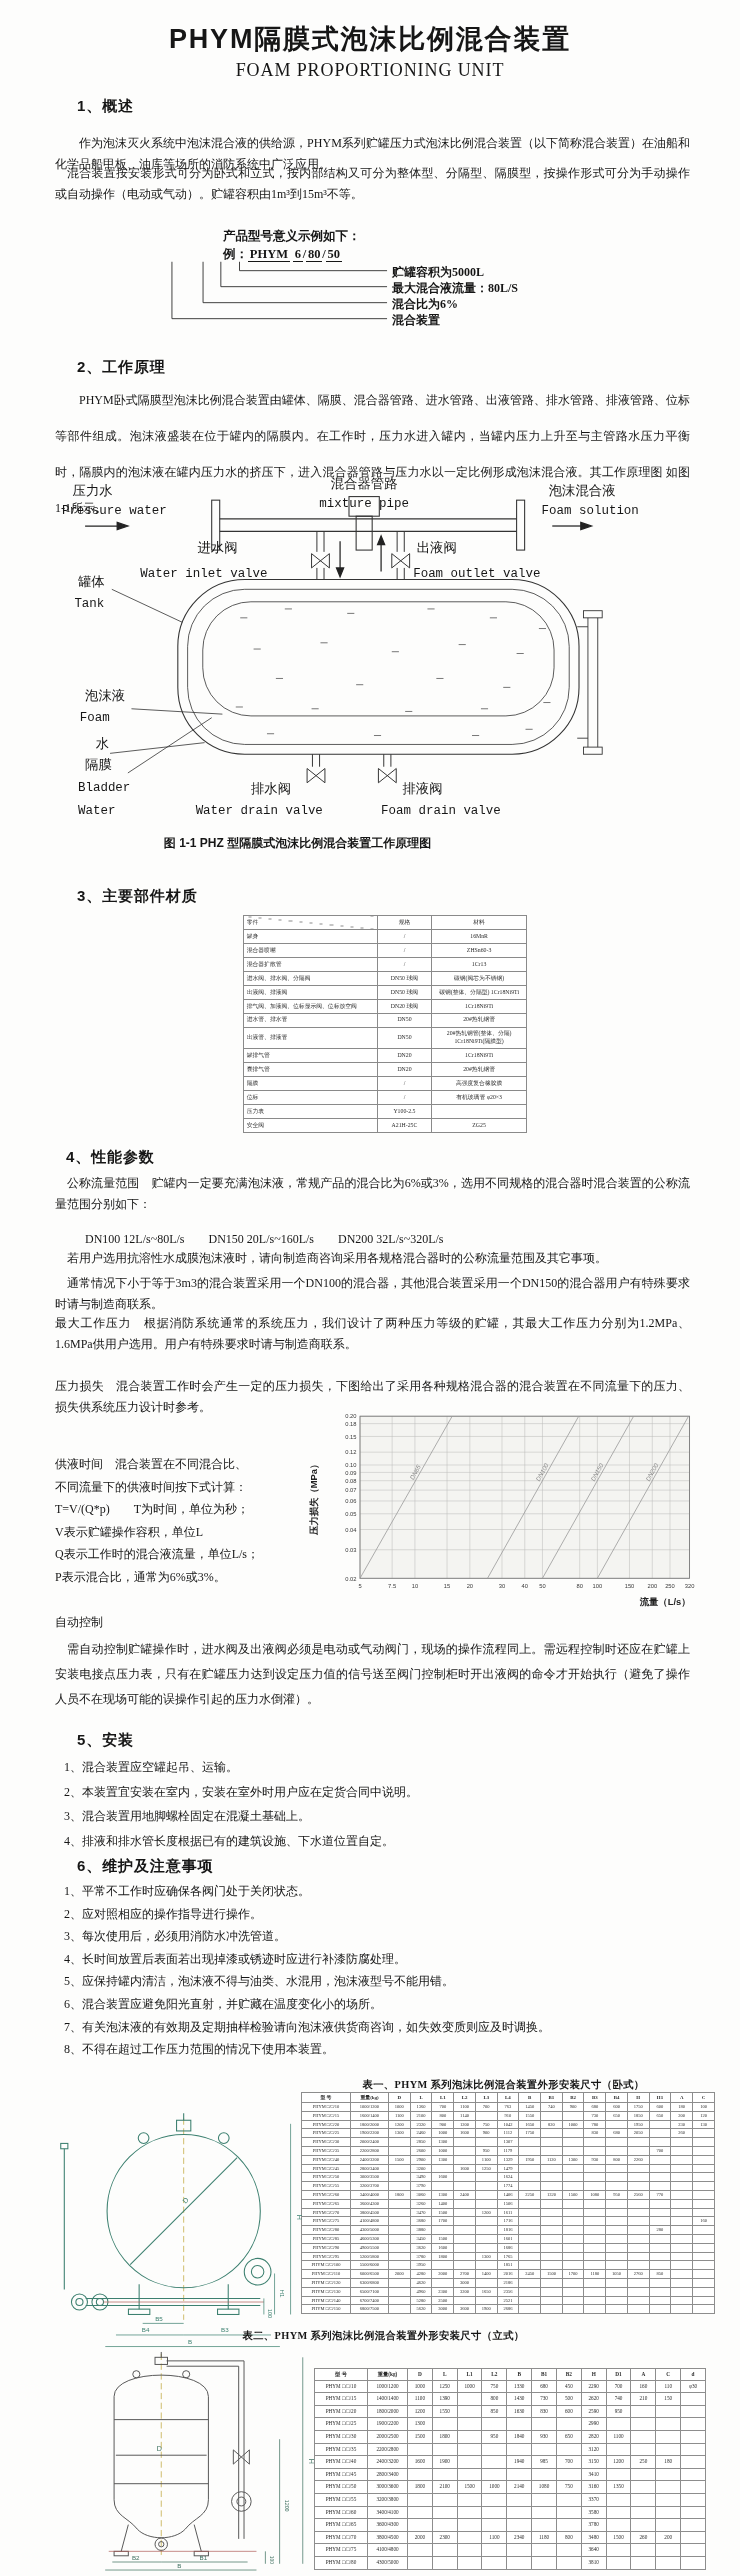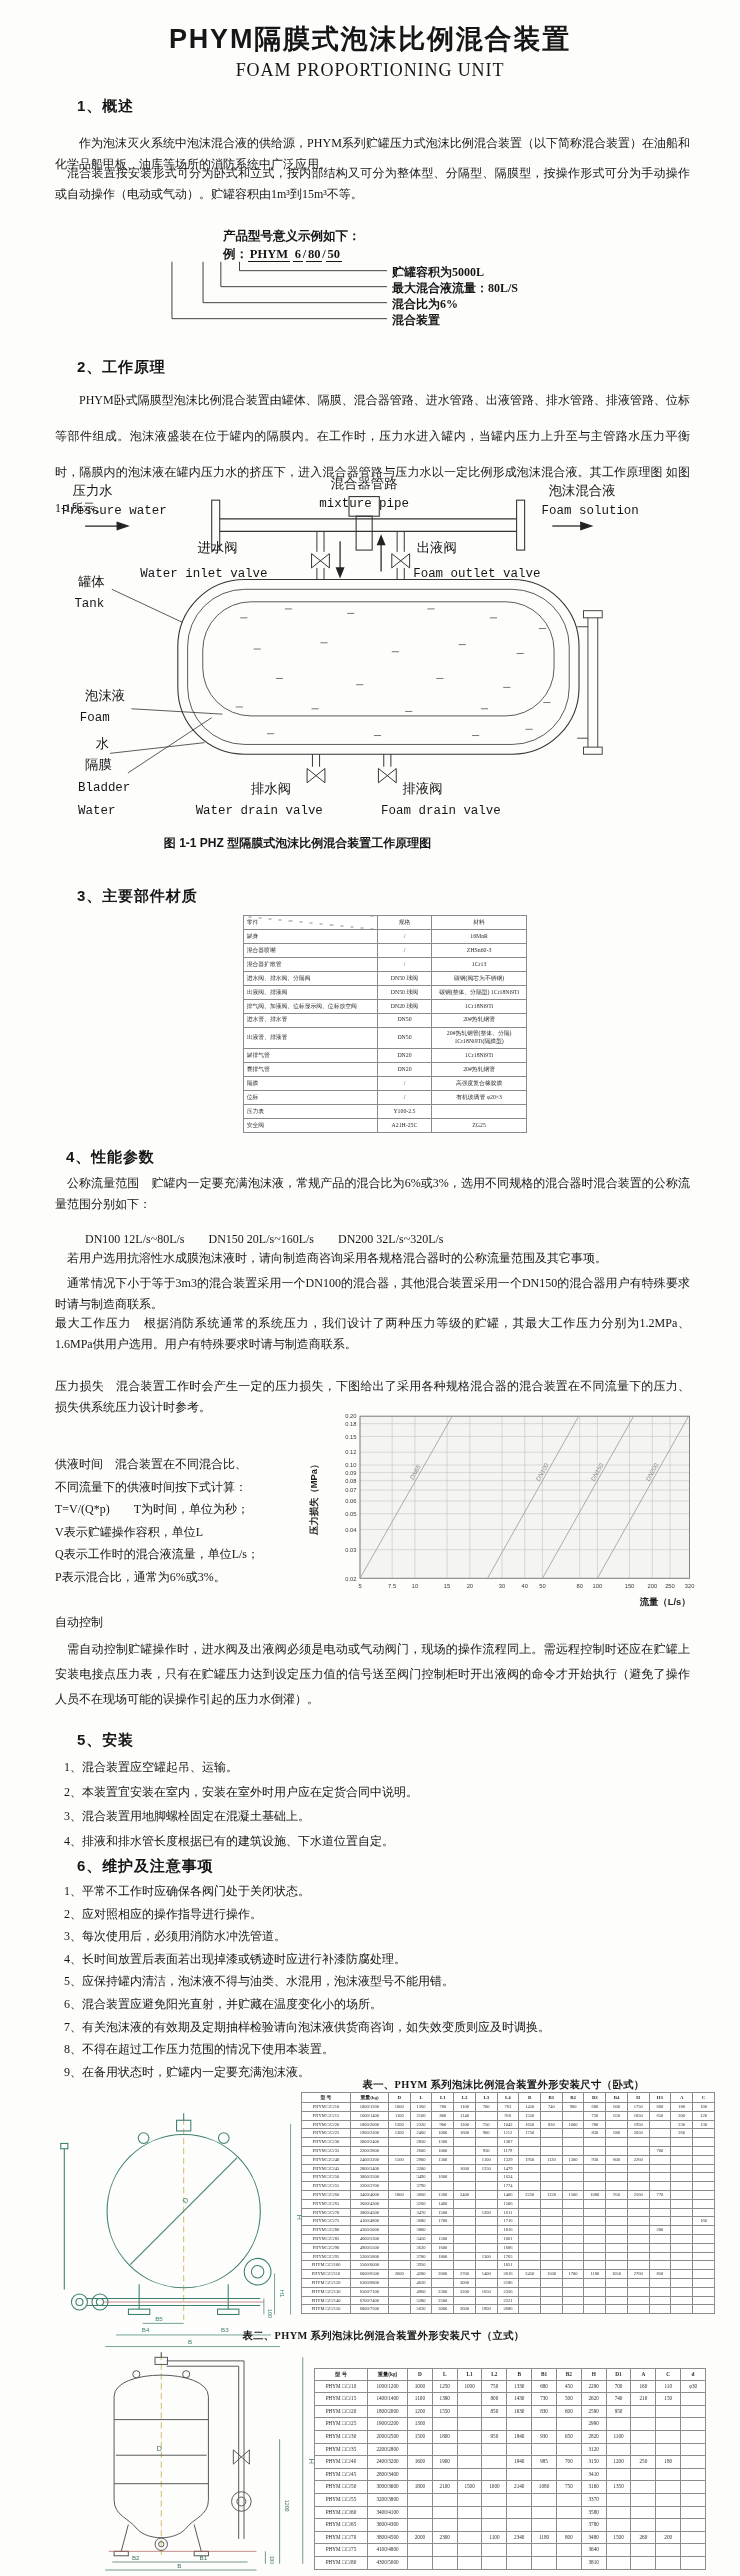--- a/index.html
+++ b/index.html
@@ -391,21 +391,20 @@
   <div class="abs sec-h" style="left:77px;top:1856px;">6、维护及注意事项</div>
   <div class="abs doc-list" id="maint-list" style="left:64px;top:1880px;width:635px;">
       <div class="maintenance-item">1、平常不工作时应确保各阀门处于关闭状态。</div>
       <div class="maintenance-item">2、应对照相应的操作指导进行操作。</div>
       <div class="maintenance-item">3、每次使用后，必须用消防水冲洗管道。</div>
       <div class="maintenance-item">4、长时间放置后表面若出现掉漆或锈迹时应进行补漆防腐处理。</div>
       <div class="maintenance-item">5、应保持罐内清洁，泡沫液不得与油类、水混用，泡沫液型号不能用错。</div>
       <div class="maintenance-item">6、混合装置应避免阳光直射，并贮藏在温度变化小的场所。</div>
       <div class="maintenance-item">7、有关泡沫液的有效期及定期抽样检验请向泡沫液供货商咨询，如失效变质则应及时调换。</div>
       <div class="maintenance-item">8、不得在超过工作压力范围的情况下使用本装置。</div>
-      <div class="maintenance-item">9、在备用状态时，贮罐内一定要充满泡沫液。</div>
     </div>
 
   <div class="abs dim-caption" style="left:294px;top:2078px;width:419px;">表一、PHYM 系列泡沫比例混合装置外形安装尺寸（卧式）</div>
   <div class="abs" id="table1-wrap" style="left:301px;top:2092px;">
     <table class="dim-table">
         <thead>
           <tr>
             <th>型  号</th>
             <th>重量(kg)</th>
             <th>D</th>

